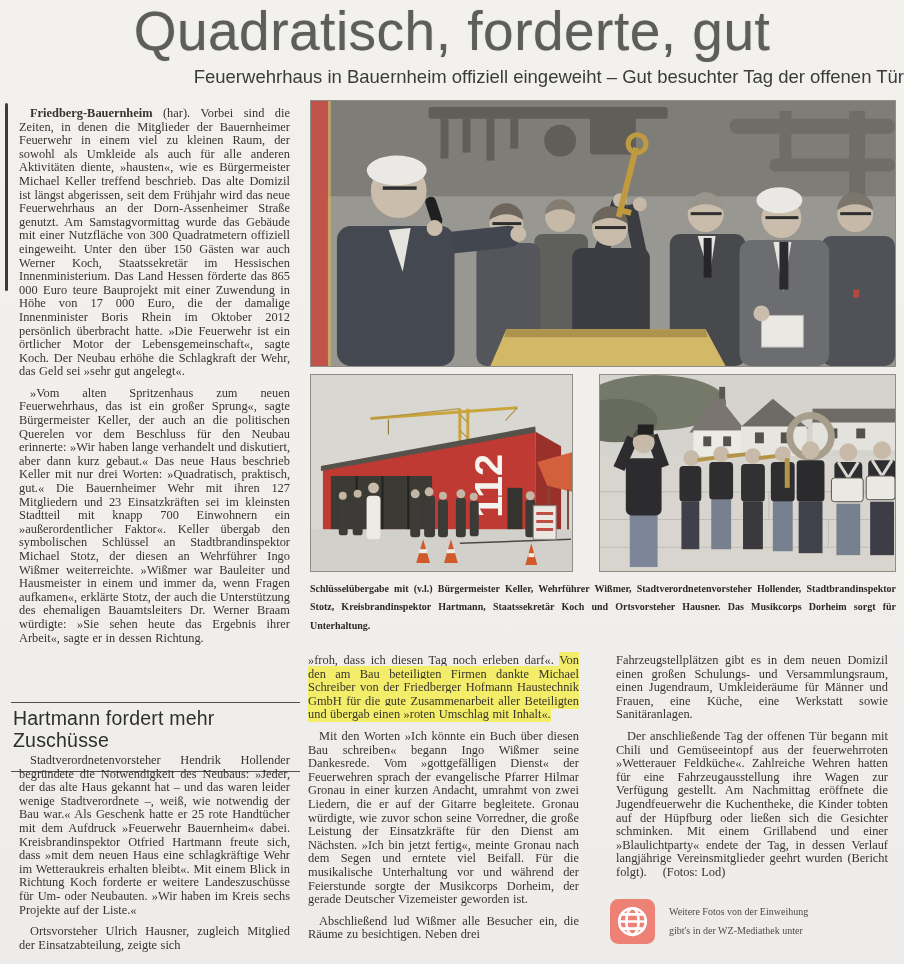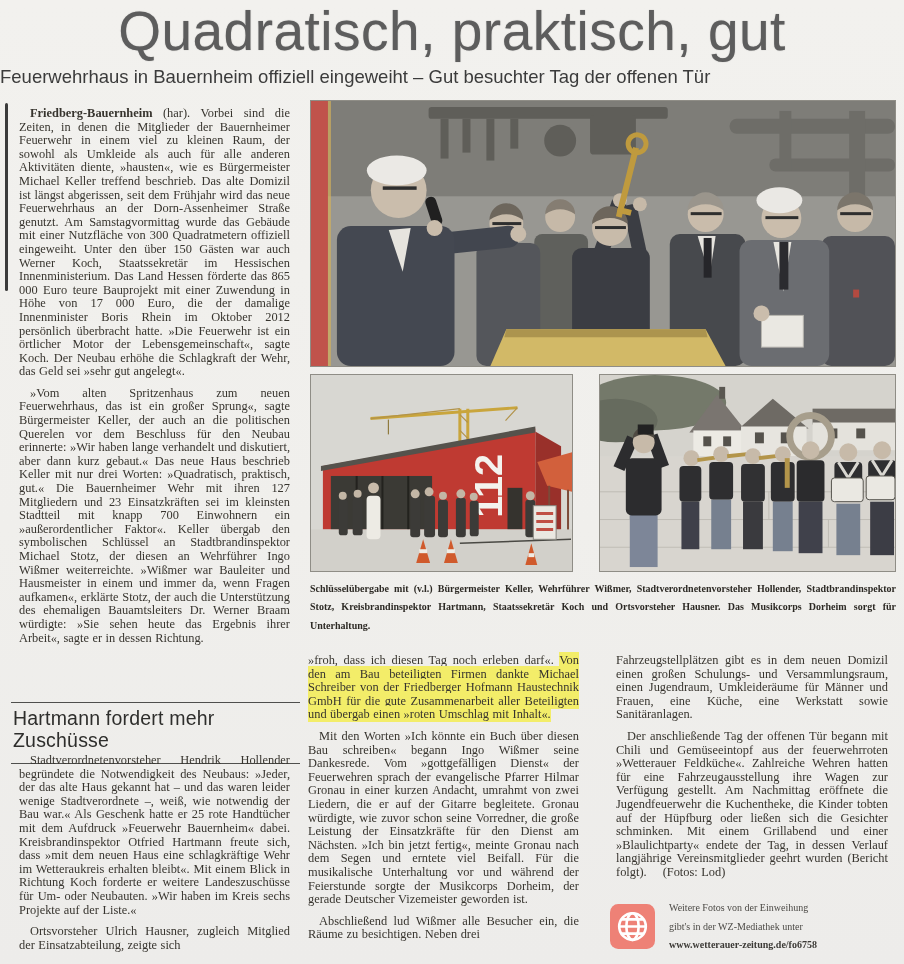--- a/index.html
+++ b/index.html
@@ -8,38 +8,38 @@
     background:linear-gradient(180deg,#f2f1ee 0%,#f0efec 55%,#edecea 100%);
     font-family:"Liberation Serif",serif;color:#37342e;
   }
   .scan-line{position:absolute;left:5px;top:103px;width:3px;height:188px;background:#1b1b1b;opacity:.85;border-radius:2px;}
   .title{
     position:absolute;left:0;right:0;top:0;margin:0;text-align:center;
     font-family:"Liberation Sans",sans-serif;font-weight:400;font-size:55px;line-height:62px;
     color:#5d5d5d;letter-spacing:.5px;text-shadow:0 0 1px rgba(93,93,93,.55);
   }
   .subtitle{
-    position:absolute;left:0;right:0;top:66px;text-align:left;
+    position:absolute;left:0;right:0;top:66px;text-align:right;
     font-family:"Liberation Sans",sans-serif;font-size:18.5px;color:#3b3b3b;
   }
   .col{position:absolute;width:287px;}
   .col1-upper{left:11px;top:99px;}
   .col1-lower{left:11px;top:746px;height:218px;overflow:hidden;}
   .col2{left:300px;top:646px;height:318px;overflow:hidden;}
   .col3{left:608px;top:646px;width:288px;}
   .body-p{
     margin:8px;font-size:12.4px;line-height:13.6px;text-align:justify;text-indent:11px;
     word-spacing:.4px;
   }
   .body-p.noindent{text-indent:0;}
   .lead{font-weight:700;}
   mark.hl{background:#f3ed69;color:inherit;padding:1px 0;-webkit-box-decoration-break:clone;box-decoration-break:clone;}
   .subhead-box{
     position:absolute;left:11px;top:702px;width:287px;
-    border-top:1px solid #4f4f4d;border-bottom:1px solid #4f4f4d;padding:4px 0 12px 2px;
+    border-top:1px solid #4f4f4d;border-bottom:1px solid #4f4f4d;padding:4px 0 20px 2px;
   }
   .subhead{
     margin:0;font-family:"Liberation Sans",sans-serif;font-weight:400;
     font-size:19.5px;line-height:22px;color:#2e2e2c;letter-spacing:.2px;
   }
   .photo{position:absolute;border:1px solid #8f8d86;background:#b5b4af;box-sizing:border-box;}
   .photo svg{display:block;width:100%;height:100%;}
   .photo-main{left:310px;top:100px;width:586px;height:267px;}
   .photo-firehouse{left:310px;top:374px;width:263px;height:198px;}
   .photo-band{left:599px;top:374px;width:297px;height:198px;}
@@ -55,21 +55,21 @@
   }
   .mediathek-url{font-weight:700;color:#3c3a36;}
 </style>
 </head>
 <body>
 
 <div class="page">
 
   <div class="scan-line"></div>
 
-  <h1 class="title">Quadratisch, praktisch, gut</h1>
+  <h1 class="title">Quadratisch, forderte, gut</h1>
   <div class="subtitle">Feuerwehrhaus in Bauernheim offiziell eingeweiht – Gut besuchter Tag der offenen Tür</div>
 
   <div class="col col1-upper">
     <p class="body-p"><b class="lead">Friedberg-Bauernheim</b><span> (har). Vorbei sind die Zeiten, in denen die Mitglieder der Bauernheimer Feuerwehr in einem viel zu kleinen Raum, der sowohl als Umkleide als auch für alle anderen Aktivitäten diente, »hausten«, wie es Bürgermeister Michael Keller treffend beschrieb. Das alte Domizil ist längst abgerissen, seit dem Frühjahr wird das neue Feuerwehrhaus an der Dorn-Assenheimer Straße genutzt. Am Samstagvormittag wurde das Gebäude mit einer Nutzfläche von 300 Quadratmetern offiziell eingeweiht. Unter den über 150 Gästen war auch Werner Koch, Staatssekretär im Hessischen Innenministerium. Das Land Hessen förderte das 865 000 Euro teure Bauprojekt mit einer Zuwendung in Höhe von 17 000 Euro, die der damalige Innenminister Boris Rhein im Oktober 2012 persönlich überbracht hatte. »Die Feuerwehr ist ein örtlicher Motor der Lebensgemeinschaft«, sagte Koch. Der Neubau erhöhe die Schlagkraft der Wehr, das Geld sei »sehr gut angelegt«.</span></p>
     <p class="body-p">»Vom alten Spritzenhaus zum neuen Feuerwehrhaus, das ist ein großer Sprung«, sagte Bürgermeister Keller, der auch an die politischen Querelen vor dem Beschluss für den Neubau erinnerte: »Wir haben lange verhandelt und diskutiert, aber dann kurz gebaut.« Das neue Haus beschrieb Keller mit nur drei Worten: »Quadratisch, praktisch, gut.« Die Bauernheimer Wehr mit ihren 127 Mitgliedern und 23 Einsatzkräften sei im kleinsten Stadtteil mit knapp 700 Einwohnern ein »außerordentlicher Faktor«. Keller übergab den symbolischen Schlüssel an Stadtbrandinspektor Michael Stotz, der diesen an Wehrführer Ingo Wißmer weiterreichte. »Wißmer war Bauleiter und Hausmeister in einem und immer da, wenn Fragen aufkamen«, erklärte Stotz, der auch die Unterstützung des ehemaligen Bauamtsleiters Dr. Werner Braam würdigte: »Sie sehen heute das Ergebnis ihrer Arbeit«, sagte er in dessen Richtung.</p>
   </div>
 
   <div class="subhead-box">
     <h2 class="subhead">Hartmann fordert mehr Zuschüsse</h2>
   </div>
@@ -323,17 +323,16 @@
         <g stroke="#ffffff" stroke-width="2.6" fill="none">
           <circle cx="22" cy="22" r="13"></circle>
           <ellipse cx="22" cy="22" rx="6" ry="13"></ellipse>
           <path d="M9 22 h26 M11.5 15 h21 M11.5 29 h21"></path>
         </g>
       </svg>
     </span>
     <div class="mediathek-text">
       <div>Weitere Fotos von der Einweihung</div>
       <div>gibt's in der WZ-Mediathek unter</div>
-      <div class="mediathek-url">www.wetterauer-zeitung.de/fo6758</div>
     </div>
   </div>
 
 </div>
 
 </body></html>

